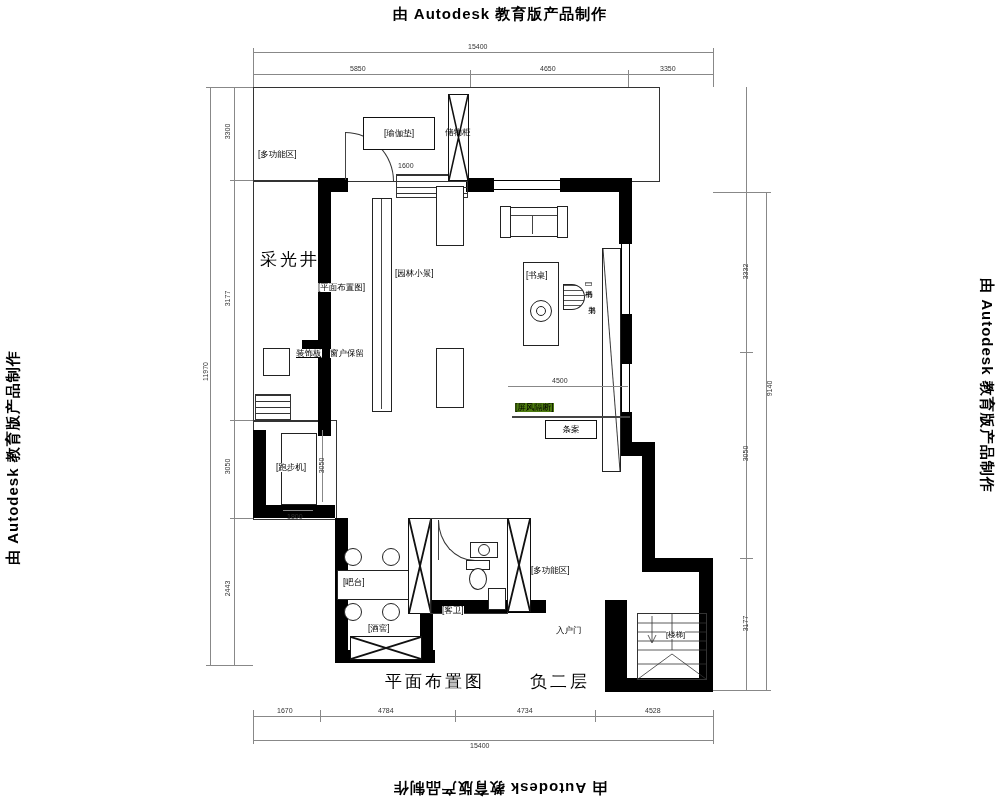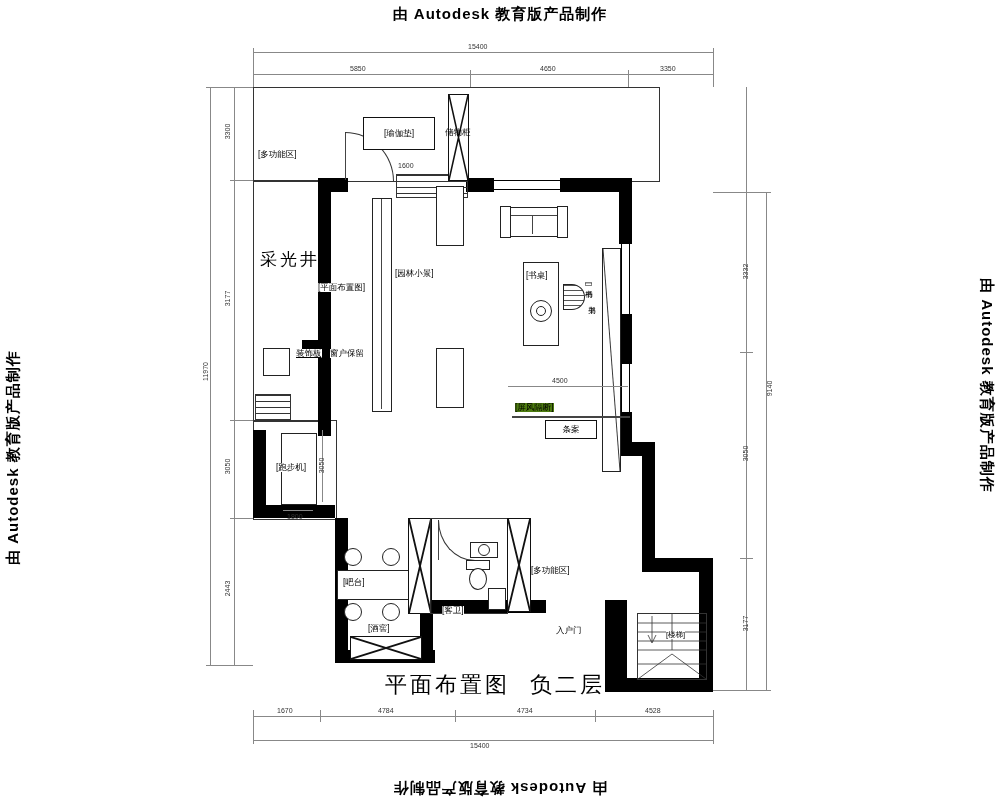--- a/index.html
+++ b/index.html
@@ -27,21 +27,21 @@
   
   .dimline{position:absolute;background:#888;}
   .dim{position:absolute;font-size:7px;color:#333;white-space:nowrap;}
   .dim-v{transform:rotate(-90deg);transform-origin:center;}
 
   
   .lbl{position:absolute;font-size:8.5px;color:#000;white-space:nowrap;line-height:1;}
   .lbl-v{writing-mode:vertical-rl;}
   .big{font-size:17px;letter-spacing:3px;}
   .boxlbl{position:absolute;border:1.5px solid #111;background:#fff;display:flex;align-items:center;justify-content:center;font-size:8.5px;white-space:nowrap;}
-  .title{position:absolute;font-size:22px;letter-spacing:3px;color:#000;}
+  .title{position:absolute;font-size:17px;letter-spacing:3px;color:#000;}
   .arc-tr{position:absolute;border:1px solid #333;border-left:none;border-bottom:none;border-top-right-radius:100%;}
   .arc-bl{position:absolute;border:1px solid #333;border-right:none;border-top:none;border-bottom-left-radius:100%;}
   .circ{position:absolute;border:1px solid #222;border-radius:50%;background:#fff;}
   .dchair{position:absolute;border:1px solid #222;border-radius:0 60% 60% 0/0 50% 50% 0;background:repeating-linear-gradient(to bottom,#555 0 1px,transparent 1px 5px);}
 </style>
 </head>
 <body>
 
 <div class="sheet">
 

